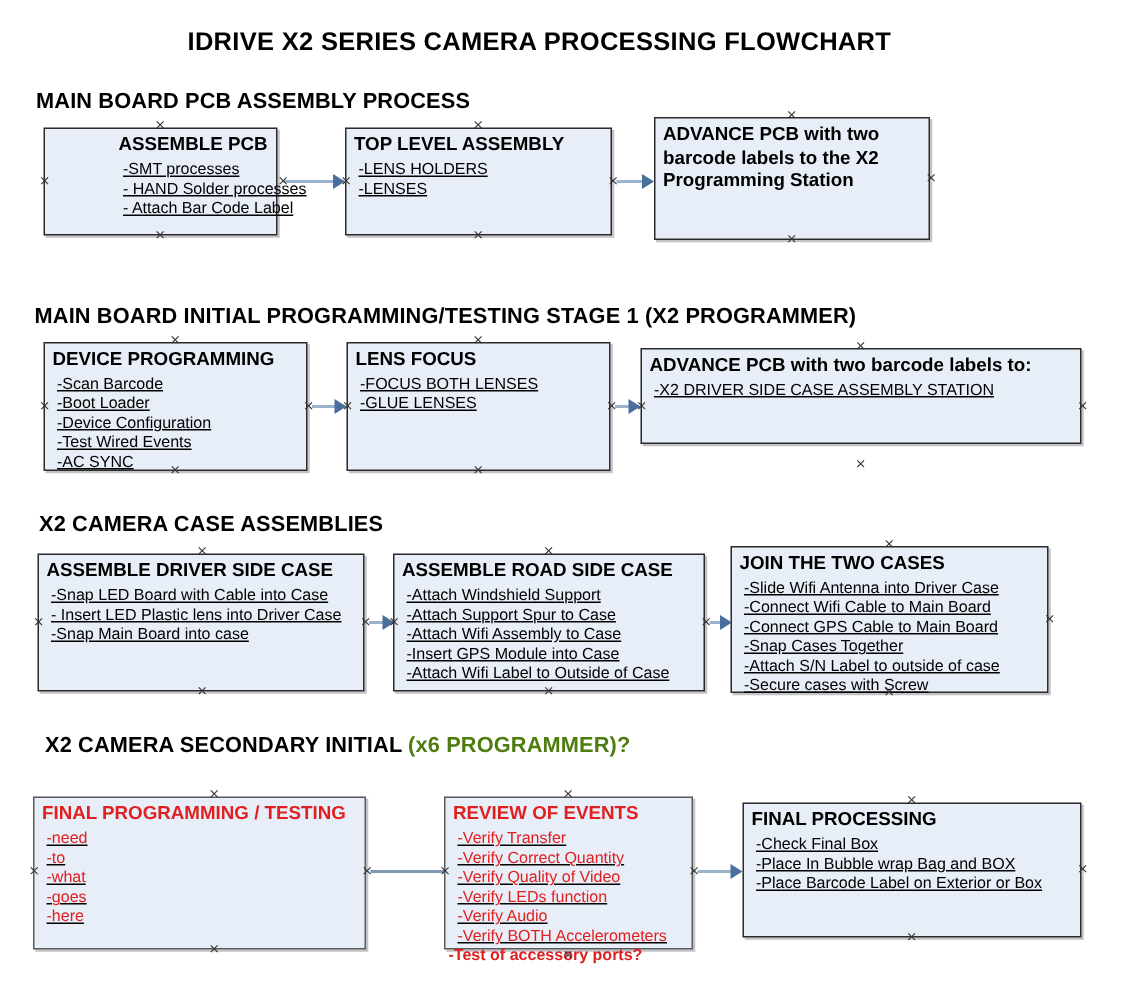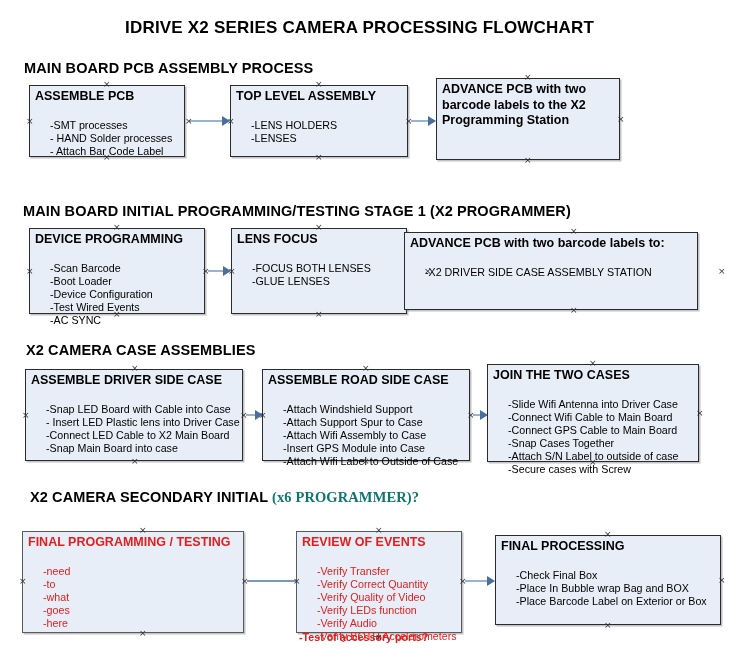--- a/index.html
+++ b/index.html
@@ -17,38 +17,38 @@
   .doc-title{
     position:absolute;
     font-size:17px;font-weight:bold;color:#000;
     letter-spacing:.2px;white-space:nowrap;
   }
   .section-head{
     position:absolute;
     font-size:14.5px;font-weight:bold;color:#000;
     white-space:nowrap;letter-spacing:.1px;
   }
-  .section-head .accent{color:#0f766e;font-family:Liberation Serif, serif;}
+  .section-head .accent{color:#4d7c0f;}
 
   
   .node{
     position:absolute;
     background:#e8eef7;
     border:1px solid #2b2b2b;
     box-sizing:border-box;
     box-shadow:1.5px 1.5px 0 rgba(120,120,130,.45);
   }
   .node .title{
     font-size:12.5px;font-weight:bold;color:#000;
     line-height:1.12;
     padding:3px 0 0 5px;
     white-space:nowrap;
   }
   .node ul{
-    list-style:none;margin:16px;padding:0 0 0 4px;
+    list-style:none;margin:4px;padding:0 0 0 4px;text-decoration:underline;
   }
   .node ul li{
     font-size:10.7px;color:#000;line-height:1.22;
     white-space:nowrap;
   }
   .node.red .title{color:#e02020;}
   .node.red ul li{color:#e02020;}
   .node.red{border-color:#5a5a5a;}
 
   
@@ -85,21 +85,21 @@
 </style>
 </head>
 <body>
 
 <div class="canvas">
 
   <div class="doc-title" style="left:125px;top:18px;">IDRIVE X2  SERIES CAMERA PROCESSING FLOWCHART</div>
 
   <div class="section-head" style="left:24px;top:60px;">MAIN BOARD PCB ASSEMBLY PROCESS</div>
 
-  <div class="node" style="left:29px;top:85px;width:156px;height:72px;">
+  <div class="node" style="left:29px;top:85px;width:156px;height:72px;padding-left:44px;">
     <div class="title">ASSEMBLE PCB</div>
     <ul>
       <li>-SMT processes</li>
       <li>- HAND Solder processes</li>
       <li>- Attach Bar Code Label</li>
     </ul>
   </div>
   <div class="handle" style="left:103px;top:81px;"></div>
   <div class="handle" style="left:103px;top:154px;"></div>
   <div class="handle" style="left:26px;top:118px;"></div>
@@ -162,39 +162,38 @@
   </div>
   <div class="handle" style="left:315px;top:224px;"></div>
   <div class="handle" style="left:315px;top:311px;"></div>
   <div class="handle" style="left:228px;top:268px;"></div>
   <div class="handle" style="left:404px;top:268px;"></div>
 
   <div class="conn" style="left:410px;top:270px;width:16px;">
     <span class="head"></span>
   </div>
 
-  <div class="node" style="left:404px;top:232px;width:294px;height:78px;">
+  <div class="node" style="left:427px;top:232px;width:294px;height:64px;">
     <div class="title">ADVANCE PCB with two barcode labels to:</div>
     <ul>
       <li>-X2 DRIVER  SIDE  CASE  ASSEMBLY STATION</li>
     </ul>
   </div>
   <div class="handle" style="left:570px;top:228px;"></div>
   <div class="handle" style="left:570px;top:307px;"></div>
   <div class="handle" style="left:424px;top:268px;"></div>
   <div class="handle" style="left:718px;top:268px;"></div>
 
   <div class="section-head" style="left:26px;top:342px;">X2 CAMERA CASE ASSEMBLIES</div>
 
   <div class="node" style="left:25px;top:369px;width:218px;height:92px;">
     <div class="title">ASSEMBLE DRIVER SIDE CASE</div>
     <ul>
       <li>-Snap LED Board with Cable into Case</li>
       <li>- Insert LED Plastic lens into Driver Case</li>
-      <li>-Connect LED Cable to X2 Main Board</li>
       <li>-Snap Main Board into case</li>
     </ul>
   </div>
   <div class="handle" style="left:131px;top:365px;"></div>
   <div class="handle" style="left:131px;top:458px;"></div>
   <div class="handle" style="left:22px;top:412px;"></div>
   <div class="handle" style="left:240px;top:412px;"></div>
 
   <div class="conn" style="left:246px;top:414px;width:16px;">
     <span class="head"></span>

